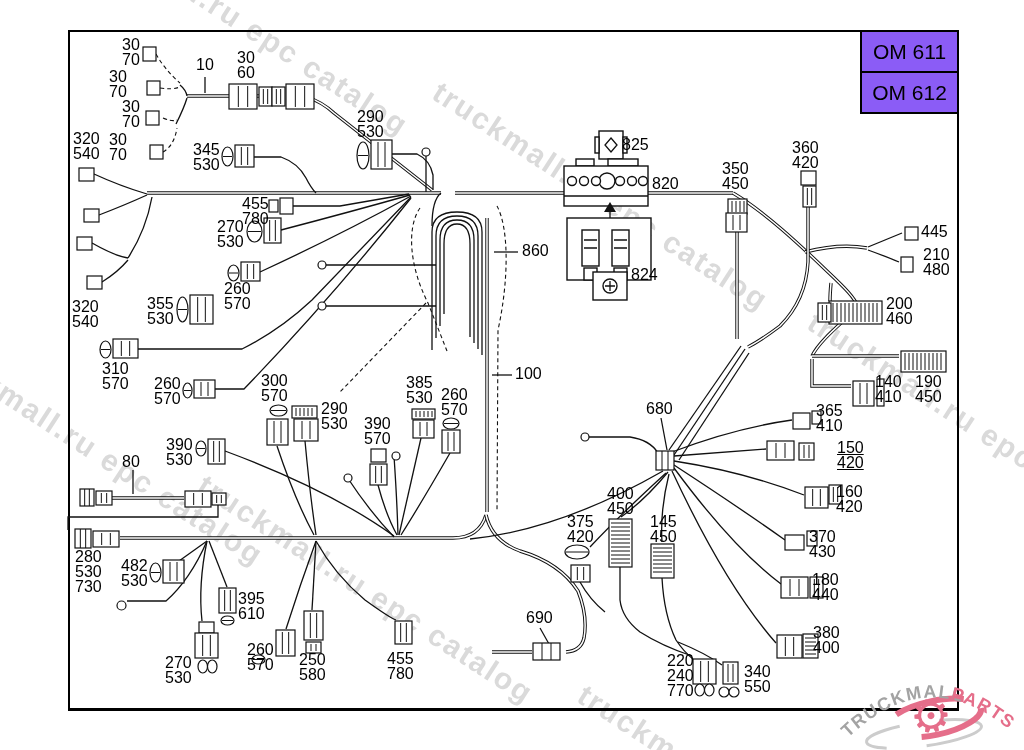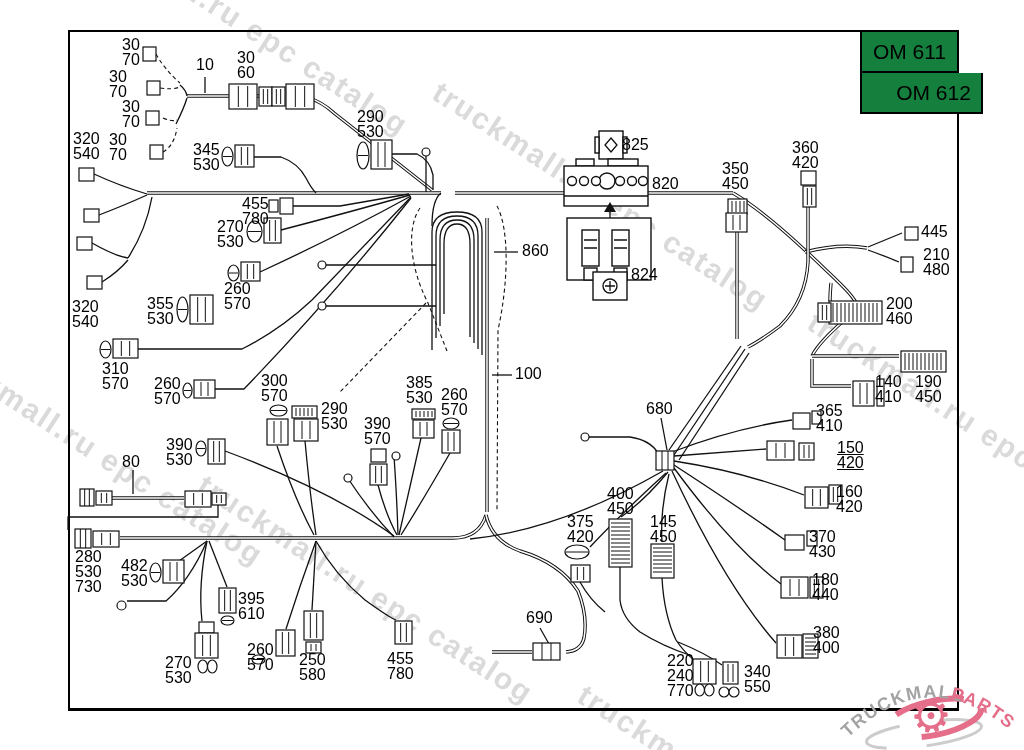--- a/index.html
+++ b/index.html
@@ -19,24 +19,24 @@
   #draw .dbl{stroke:#111;stroke-width:3.4;fill:none;}
   #draw .dblw{stroke:#fff;stroke-width:1.5;fill:none;}
   #draw .box{fill:#fff;stroke:#111;stroke-width:1.4;}
   #connectors rect,#connectors ellipse,#connectors circle{fill:#fff;stroke:#111;stroke-width:1.2;}
   #connectors line{stroke:#111;stroke-width:1;}
   
   .label{position:absolute;z-index:3;color:#000;font-size:16px;line-height:15px;
          font-family:"Liberation Sans",sans-serif;white-space:nowrap;}
   
   .omcol{position:absolute;left:860px;top:30px;z-index:4;}
-  .ombox{width:95px;height:39px;border:2px solid #000;background:#15803d;
+  .ombox{width:95px;height:39px;border:2px solid #000;background:#8b5cf6;
          display:flex;align-items:center;justify-content:center;
          font-size:21px;color:#000;}
-  .ombox+.ombox{border-top:none;padding-left:24px;}
+  .ombox+.ombox{border-top:none;}
   
   #logo{position:absolute;left:836px;top:636px;z-index:5;}
 </style>
 </head>
 <body>
 
 <div id="stage">
 
   <div id="watermarks">
       <div class="wm" style="left: 85px; top: -100px;">truckmall.ru epc catalog</div>

